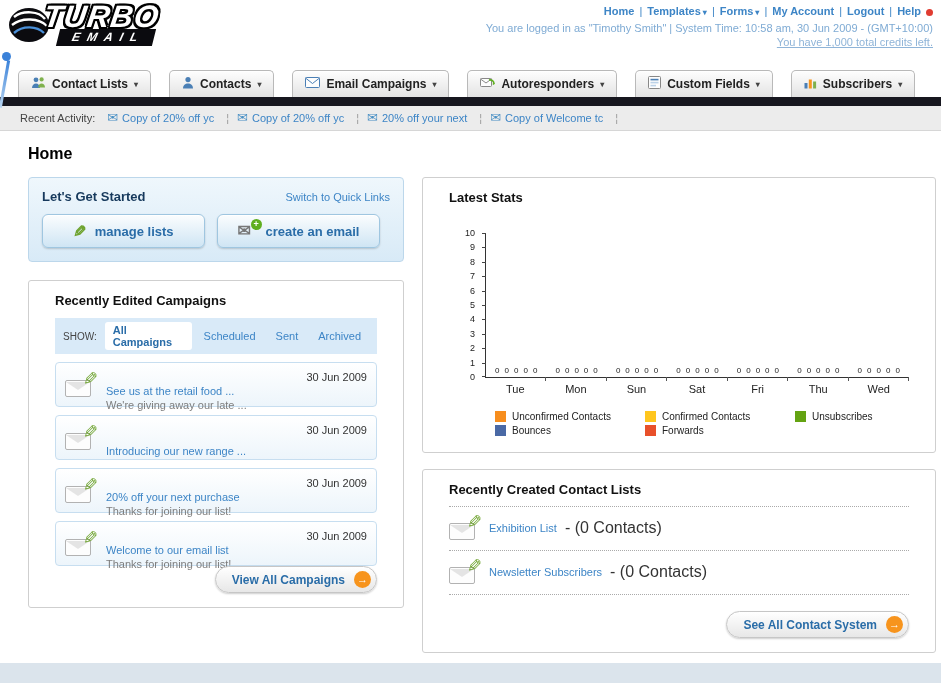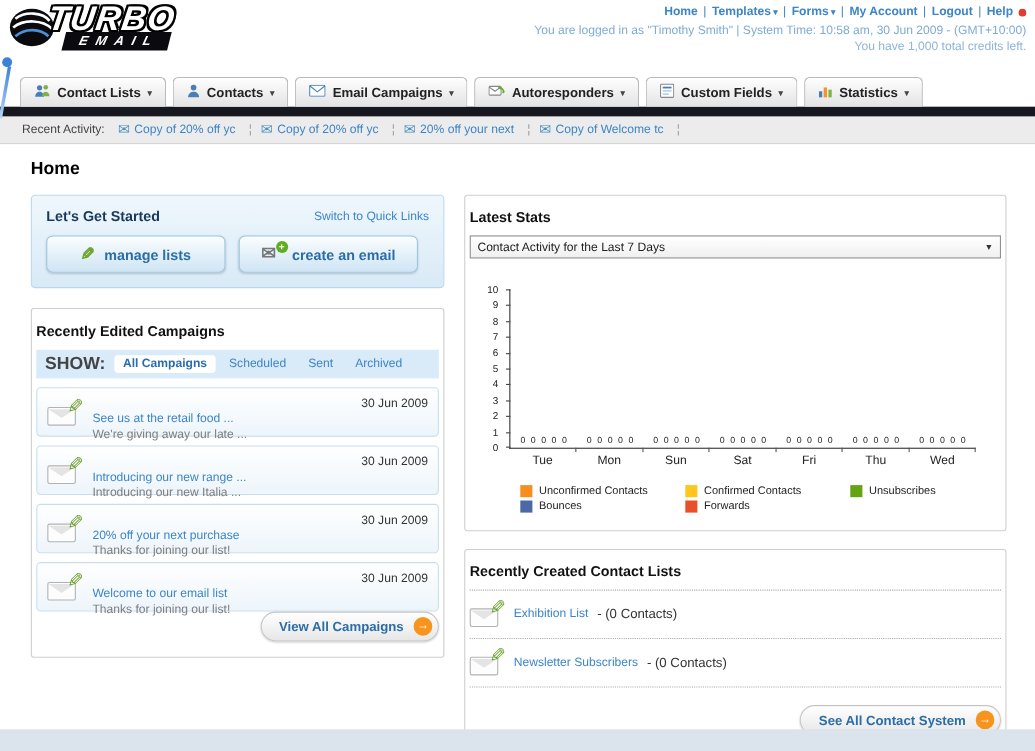--- a/index.html
+++ b/index.html
@@ -22,24 +22,24 @@
   .blue-tail { position:absolute; left:3px; top:60px; width:3px; height:48px;
                background:linear-gradient(#3b82d9,#b9d6f2); transform:rotate(10deg); }
 
   .top-right { position:absolute; right:8px; top:5px; text-align:right; }
   .top-links { font-size:11px; font-weight:bold; color:#3d85c6; }
   .top-link { color:#3d85c6; text-decoration:none; cursor:pointer; }
   .top-link + .top-link::before { content:"|"; color:#3d85c6; font-weight:normal; padding:0 5px; }
   .top-caret { font-size:8px; margin-left:2px; }
   .red-dot { display:inline-block; width:7px; height:7px; border-radius:50%; background:#e03c31; margin-left:5px; vertical-align:middle; }
   .login-info { margin-top:5px; font-size:11px; color:#7fabd4; }
-  .credits-info { margin-top:2px; font-size:11px; color:#8fb4d8; }
-
-  
-  .nav-row { display:flex; gap:6px; padding:4px 0 0 18px; background:#fff; }
+  .credits-info { margin-top:2px; font-size:11px; color:#8fb4d8;text-decoration:underline; }
+
+  
+  .nav-row { display:flex; gap:18px; padding:4px 0 0 18px; background:#fff; }
   .nav-tab { display:inline-flex; align-items:center; gap:6px; height:27px; padding:0 12px;
              background:linear-gradient(#fefefe,#e3e3e3); border:1px solid #b9b9b9; border-bottom:none;
              border-radius:5px 5px 0 0; font-size:12px; font-weight:bold; color:#222; cursor:pointer;
              box-shadow:inset 0 1px 0 #fff; }
   .tab-caret { font-size:8px; color:#444; }
   .dark-bar { height:9px; background:#17171f; }
 
   
   .activity-bar { height:25px; background:#ececec; border-bottom:1px solid #d6d6d6;
                   display:flex; align-items:center; padding-left:20px; font-size:11px; color:#333; }
@@ -49,21 +49,21 @@
   .activity-icon { color:#4a90c4; font-size:13px; line-height:12px; }
   .activity-text { color:#3d85c6; }
 
   
   .content { padding:10px 26px 0 28px; }
   .page-title { font-size:16px; font-weight:bold; color:#000; margin:4px 0 14px; }
   .columns { display:flex; gap:18px; align-items:flex-start; }
   .left-col { flex:0 0 376px; width:376px; }
   .right-col { flex:1; }
 
-  .panel { background:#fff; border:1px solid #cfcfcf; border-radius:3px; padding:12px 4px; }
+  .panel { background:#fff; border:1px solid #cfcfcf; border-radius:3px; padding:12px 26px; }
   .panel-title { font-size:13px; font-weight:bold; color:#111; }
 
   
   .get-started { background:linear-gradient(#eff7fc,#d8eaf7); border:1px solid #bcd7eb; border-radius:4px;
                  padding:11px 13px 13px; }
   .gs-head { display:flex; justify-content:space-between; align-items:center; }
   .gs-title { font-size:13px; font-weight:bold; color:#16395c; }
   .gs-link { font-size:11px; color:#3d85c6; cursor:pointer; }
   .gs-buttons { display:flex; gap:12px; margin-top:10px; }
   .gs-btn { display:inline-flex; align-items:center; justify-content:center; gap:8px; width:163px; height:34px;
@@ -72,21 +72,21 @@
             box-shadow:0 1px 2px rgba(0,0,0,.18), inset 0 1px 0 #fff; }
   .pencil-ico { color:#6ea32e; font-size:16px; transform:scaleX(-1); display:inline-block; }
   .env-plus { position:relative; display:inline-block; width:20px; height:16px; }
   .env-plus .env-glyph { color:#777; font-size:16px; line-height:16px; }
   .env-plus .plus-badge { position:absolute; right:-4px; top:-4px; width:11px; height:11px; border-radius:50%;
                           background:#5fae1f; color:#fff; font-size:9px; line-height:11px; text-align:center; font-weight:bold; }
 
   
   .campaigns-panel { margin-top:18px; padding-bottom:14px; }
   .camp-tabs { background:#d9eaf8; margin-top:10px; padding:4px 8px; display:flex; align-items:center; gap:4px; font-size:11px; }
-  .show-label { font-size:16px; font-weight:bold; color:#444; margin-right:4px; }
+  .show-label { font-size:10px; font-weight:normal; color:#444; margin-right:4px; }
   .camp-tab { color:#3d85c6; padding:2px 8px; cursor:pointer; }
   .camp-tab.active { background:#fff; border-radius:3px; font-weight:bold; color:#2a6da8; }
   .camp-item { display:flex; align-items:center; gap:9px; margin-top:8px; padding:5px 9px; height:45px;
                background:linear-gradient(#ffffff,#edf5fb); border:1px solid #c7def0; border-radius:4px; cursor:pointer; }
   .env-pencil { position:relative; width:32px; height:26px; flex:0 0 32px; }
   .env-pencil .env-box { position:absolute; left:0; bottom:1px; width:26px; height:17px; background:#fdfdfd;
                          border:1px solid #b2b2b2; border-radius:2px; }
   .env-pencil .env-flap { position:absolute; left:1px; bottom:8px; width:0; height:0;
                           border-left:12px solid transparent; border-right:12px solid transparent; border-top:8px solid #e4e4e4; }
   .env-pencil .pen-glyph { position:absolute; right:-1px; top:-4px; color:#6ea32e; font-size:18px; transform:scaleX(-1); }
@@ -123,21 +123,21 @@
   .chart-legend { display:grid; grid-template-columns:150px 150px auto; row-gap:3px; margin:16px 0 4px 36px; }
   .legend-item { display:flex; align-items:center; gap:6px; }
   .legend-swatch { width:11px; height:11px; display:inline-block; }
   .legend-label { font-size:10px; color:#222; }
 
   
   .lists-panel { margin-top:16px; padding-bottom:14px; }
   .lists-panel .panel-title { border-bottom:1px dotted #aaa; padding-bottom:9px; }
   .list-item { display:flex; align-items:center; gap:8px; padding:8px 0 9px; border-bottom:1px dotted #aaa; cursor:pointer; }
   .list-name { font-size:11px; color:#3d85c6; cursor:pointer; }
-  .list-suffix { font-size:12px; color:#333; }
+  .list-suffix { font-size:16px; color:#333; }
 
   
   .footer-bar { position:absolute; left:0; right:0; bottom:0; height:20px; background:#dbe4ec; }
 </style>
 </head>
 <body>
 
 <div class="page">
 
   <div class="topbar">
@@ -213,21 +213,21 @@
           </svg></span>
       <span class="tab-label">Custom Fields</span>
       <span class="tab-caret">▾</span>
     </div>
     <div class="nav-tab">
       <span><svg width="13" height="12" viewBox="0 0 13 12">
             <rect x="0.5" y="6" width="3" height="5.5" fill="#4a7fb5"></rect>
             <rect x="4.8" y="2.5" width="3" height="9" fill="#f7941d"></rect>
             <rect x="9.1" y="4.5" width="3" height="7" fill="#7fb14d"></rect>
           </svg></span>
-      <span class="tab-label">Statistics</span>
+      <span class="tab-label">Subscribers</span>
       <span class="tab-caret">▾</span>
     </div>
   </div>
   <div class="dark-bar"></div>
 
   <div class="activity-bar">
     <span class="activity-label">Recent Activity:</span>
     <span class="activity-item">
       <span class="activity-icon">✉</span>
       <span class="activity-text">Copy of 20% off yc</span>
@@ -297,21 +297,20 @@
           </div>
 
           <div class="camp-item">
             <span class="env-pencil">
                 <span class="env-box"></span>
                 <span class="env-flap"></span>
                 <span class="pen-glyph">✎</span>
               </span>
             <div class="camp-text">
               <div class="camp-title">Introducing our new range ...</div>
-              <div class="camp-sub">Introducing our new Italia ...</div>
             </div>
             <div class="camp-date">30 Jun 2009</div>
           </div>
 
           <div class="camp-item">
             <span class="env-pencil">
                 <span class="env-box"></span>
                 <span class="env-flap"></span>
                 <span class="pen-glyph">✎</span>
               </span>
@@ -341,24 +340,20 @@
               <span class="pill-arrow">→</span>
             </button>
           </div>
         </div>
       </div>
 
       <div class="right-col">
 
         <div class="panel stats-panel">
           <div class="panel-title">Latest Stats</div>
-          <div class="stats-dropdown">
-            <span>Contact Activity for the Last 7 Days</span>
-            <span class="dd-arrow">▼</span>
-          </div>
 
           <div class="chart-wrap">
             <div class="chart-area">
               <div class="chart-yaxis" id="chart-yaxis">
                   <div class="ytick-label" style="top: 139px;">0</div>
                   <div class="ytick-label" style="top: 124.6px;">1</div>
                   <div class="ytick-label" style="top: 110.2px;">2</div>
                   <div class="ytick-label" style="top: 95.8px;">3</div>
                   <div class="ytick-label" style="top: 81.4px;">4</div>
                   <div class="ytick-label" style="top: 67px;">5</div>

